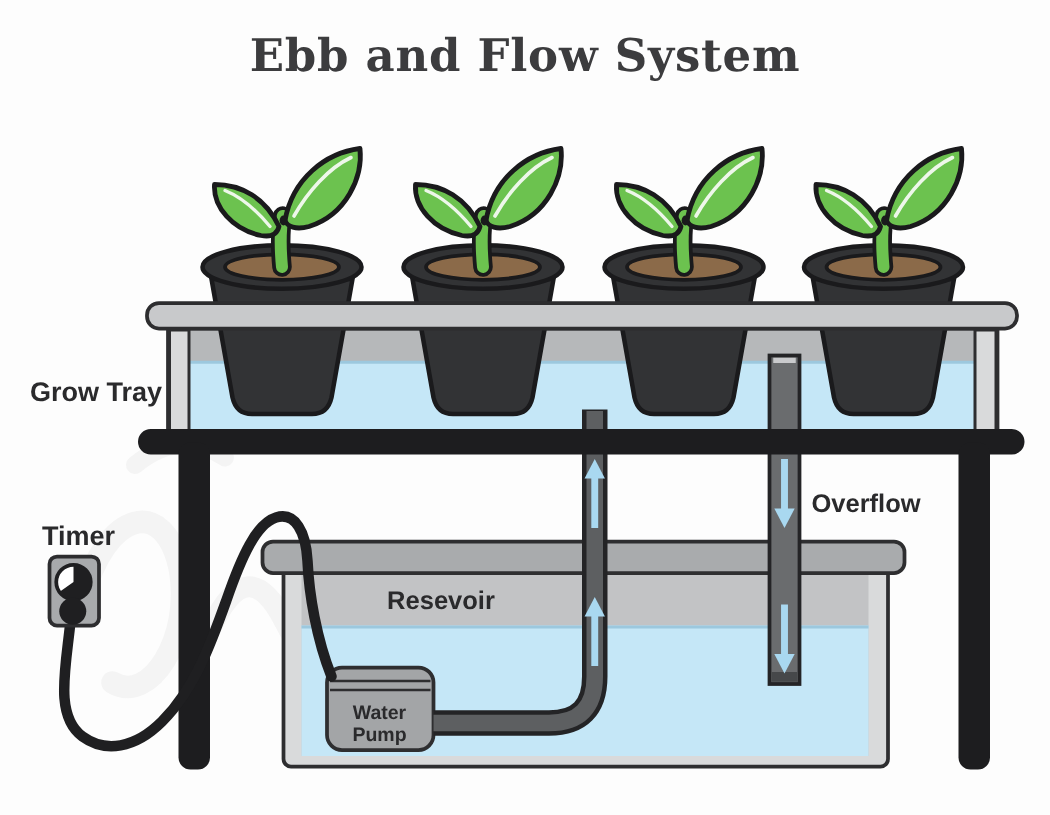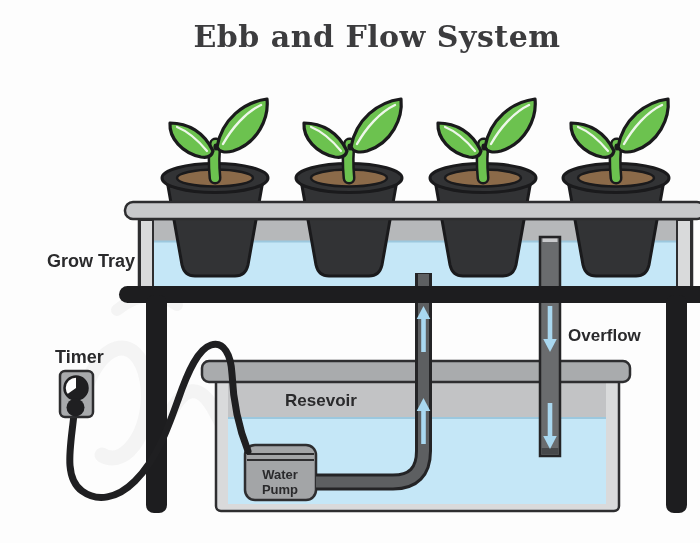--- a/index.html
+++ b/index.html
@@ -1,17 +1,17 @@
 <!DOCTYPE html>
 <html><head>
 <meta charset="utf-8">
 <style>
   html,body{margin:0;padding:0;}
   body{width:700px;height:543px;overflow:hidden;background:#fdfdfd;}
-  .stage{position:relative;width:580px;height:543px;padding-left:27px;}
+  .stage{position:relative;width:580px;height:543px;}
   svg{display:block;}
   .title-text{
     font-family:"DejaVu Serif", serif;
     font-weight:bold;
     font-size:30px;
     letter-spacing:.5px;
   }
   .lbl{
     font-family:"Liberation Sans", sans-serif;
     font-weight:bold;

